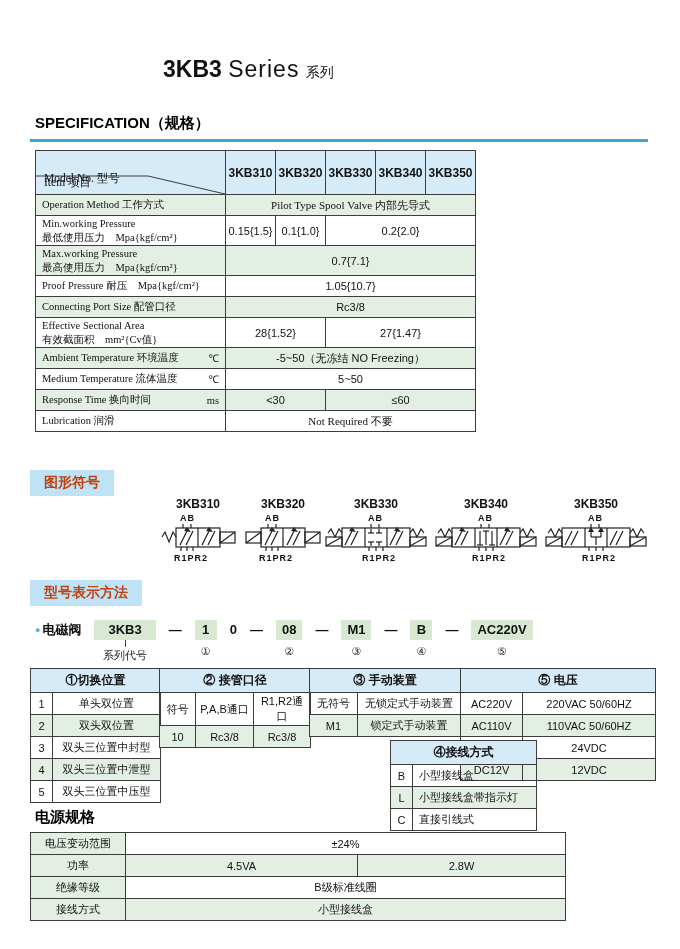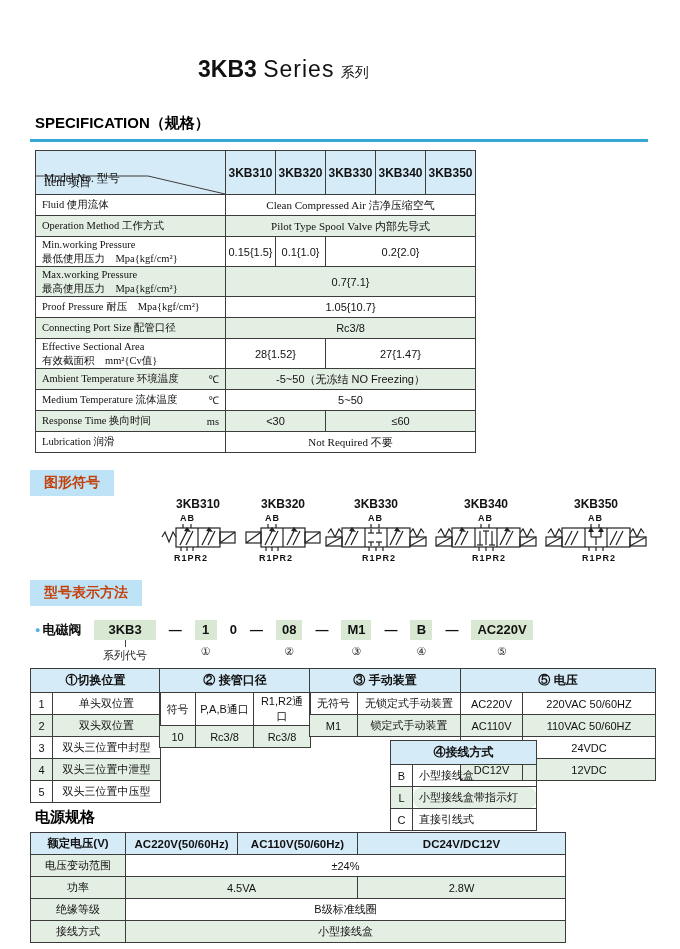--- a/index.html
+++ b/index.html
@@ -3,21 +3,21 @@
 <meta charset="utf-8">
 <style>
   * { margin:0; padding:0; box-sizing:border-box; }
   body { background:#fff; font-family:"Liberation Sans", sans-serif; color:#111; }
   #page { position:relative; width:680px; height:949px; background:#ffffff; overflow:hidden; }
   .abs { position:absolute; }
 
   
   .banner { left:160px; top:28px; width:330px; height:25px; background:#1e9ad5; color:#fff;
             font-size:15px; font-weight:bold; line-height:25px; padding-left:10px; }
-  .title { left:163px; top:56px; font-size:23px;margin-left:35px; }
+  .title { left:163px; top:56px; font-size:23px; }
   .title b { font-weight:bold; }
   .title .ser { font-weight:normal; letter-spacing:1px; }
   .title .cn { font-size:14px; }
 
   .sec-head { font-size:15px; font-weight:bold; color:#000; }
   .accent-line { background:#35a8d8; height:3px; }
   .label-box { background:#bfe3f6; font-size:14px; font-weight:bold; padding:4px 14px; color:#c2410c; }
 
   
   table { border-collapse:collapse; table-layout:fixed; }
@@ -98,29 +98,20 @@
           <polyline points="0,25 112,25 189,43" fill="none" stroke="#3c3c3c" stroke-width="1"></polyline>
         </svg>
         <span class="t1">Model No. 型号</span>
         <span class="t2">Item 项目</span>
       </td>
       <td class="bl hmodel">3KB310</td>
       <td class="bl hmodel">3KB320</td>
       <td class="bl hmodel">3KB330</td>
       <td class="bl hmodel">3KB340</td>
       <td class="bl hmodel">3KB350</td>
-    </tr>
-    <tr class="r-sm">
-      <td class="item">
-            <div class="iflex">
-              <span class="lab">Fluid 使用流体</span>
-              <span class="unit"></span>
-            </div>
-          </td>
-      <td colspan="5">Clean Compressed Air 洁净压缩空气</td>
     </tr>
     <tr class="r-sm">
       <td class="item g">
             <div class="iflex">
               <span class="lab">Operation Method 工作方式</span>
               <span class="unit"></span>
             </div>
           </td>
       <td colspan="5" class="g">Pilot Type Spool Valve 内部先导式</td>
     </tr>
@@ -545,45 +536,39 @@
     <tbody>
         <tr>
           <td colspan="2" class="bl hd">④接线方式</td>
         </tr>
     <tr>
           <td>B</td>
           <td style="text-align:left;padding-left:6px;">小型接线盒</td>
         </tr>
     <tr>
           <td class="g">L</td>
-          <td class="g" style="text-align:left;padding-left:6px;border-radius:10px;">小型接线盒带指示灯</td>
+          <td class="g" style="text-align:left;padding-left:6px;">小型接线盒带指示灯</td>
         </tr>
     <tr>
           <td>C</td>
           <td style="text-align:left;padding-left:6px;">直接引线式</td>
         </tr>
   </tbody>
     </table>
 
   <div class="abs sec-head" style="left:35px; top:808px;">电源规格</div>
 
   <table class="abs power-table" style="left:30px; top:832px;">
     <colgroup>
         <col style="width:95px">
         <col style="width:112px">
         <col style="width:120px">
         <col style="width:208px">
       </colgroup>
     <tbody>
-        <tr>
-      <td class="bl hd">额定电压(V)</td>
-      <td class="bl hd">AC220V(50/60Hz)</td>
-      <td class="bl hd">AC110V(50/60Hz)</td>
-      <td class="bl hd">DC24V/DC12V</td>
-    </tr>
     <tr>
       <td class="g">电压变动范围</td>
       <td colspan="3">±24%</td>
     </tr>
     <tr>
       <td class="g">功率</td>
       <td colspan="2" class="g">4.5VA</td>
       <td class="g">2.8W</td>
     </tr>
     <tr>

